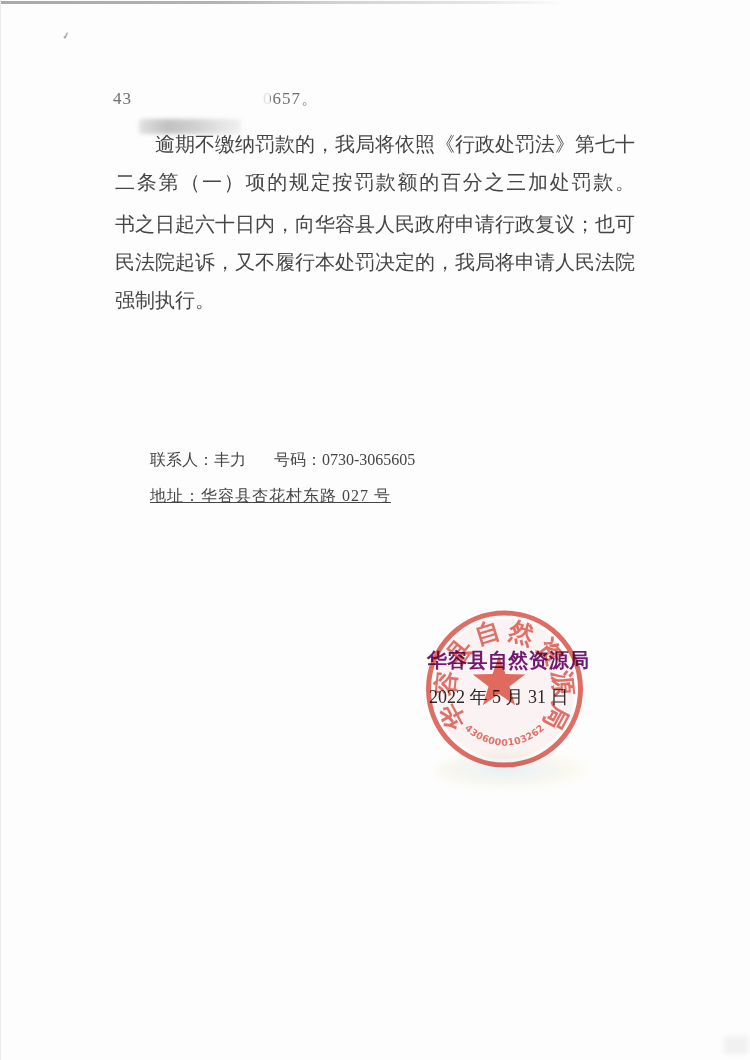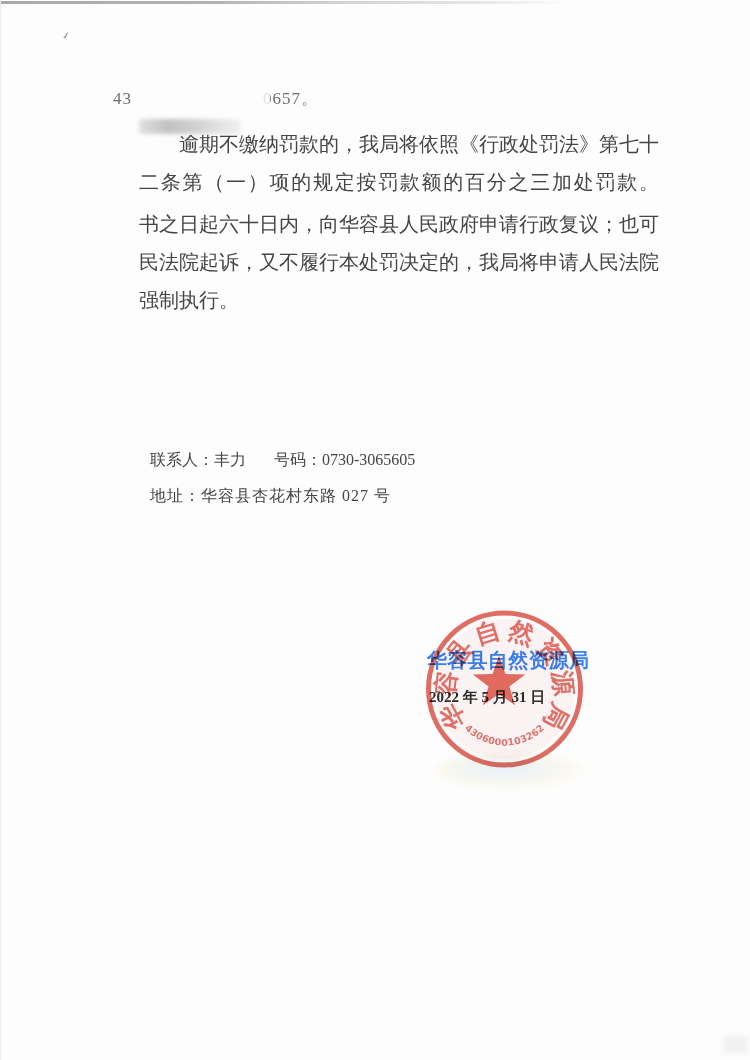--- a/index.html
+++ b/index.html
@@ -34,42 +34,42 @@
     filter:blur(2.2px);opacity:.62;
   }
   
   .scan-text{color:#454545;filter:blur(.25px);}
   .truncated-line{
     position:absolute;left:113px;top:84px;height:30px;line-height:30px;
     font-size:17px;color:#6f6f6f;letter-spacing:1px;filter:blur(.3px);
   }
   .frag-right{position:absolute;left:150px;top:0;}
   .eraser{position:absolute;left:148px;top:3px;width:9px;height:25px;background:#fdfdfd;opacity:.8;}
-  .para{position:absolute;left:115px;width:520px;margin-left:24px;}
+  .para{position:absolute;left:115px;width:520px;}
   .bodyline{
     font-size:20px;line-height:38px;height:38px;white-space:nowrap;
     text-justify:inter-character;
   }
   .bodyline.fill{text-align:justify;text-align-last:justify;white-space:normal;}
   .bodyline.indent{text-indent:40px;}
   .info-line{
     position:absolute;left:150px;height:38px;line-height:38px;font-size:16px;
     white-space:nowrap;
   }
   .phone-part{margin-left:28px;}
   .addr-line{letter-spacing:1px;}
   
   .sig-agency{
     position:absolute;left:427px;top:646px;width:162px;height:28px;line-height:28px;
-    font-size:20px;font-weight:600;color:#3b82f6;
+    font-size:20px;font-weight:600;color:#701a75;
     text-align:justify;text-align-last:justify;filter:blur(.2px);
   }
   .sig-date{
     position:absolute;left:429px;top:683px;height:28px;line-height:28px;
-    font-size:15px;font-weight:700;color:#2b2b2b;white-space:nowrap;filter:blur(.2px);
+    font-size:18px;font-weight:400;color:#2b2b2b;white-space:nowrap;filter:blur(.2px);
   }
   
   .seal-svg{
     position:absolute;left:395px;top:580px;width:220px;height:200px;
     mix-blend-mode:multiply;opacity:.92;
   }
   .seal-char{
     font-family:"Liberation Serif","DejaVu Serif",serif;
     font-size:25px;font-weight:700;
     text-anchor:middle;dominant-baseline:middle;
@@ -106,21 +106,21 @@
   <div class="para scan-text" style="top:205px;">
     <div class="bodyline fill">书之日起六十日内，向华容县人民政府申请行政复议；也可</div>
     <div class="bodyline fill">民法院起诉，又不履行本处罚决定的，我局将申请人民法院</div>
     <div class="bodyline">强制执行。</div>
   </div>
 
   <div class="info-line scan-text" style="top:441px;">
     <span>联系人：</span><span>丰力</span><span class="phone-part">号码：</span><span>0730-3065605</span>
   </div>
 
-  <div class="info-line addr-line scan-text" style="top:477px;">
+  <div class="info-line addr-line scan-text" style="top:477px;text-decoration:underline;">
     <span>地址：</span><span>华容县杏花村东路 027 号</span>
   </div>
 
   <div class="sig-agency">华容县自然资源局</div>
   <div class="sig-date">2022 年 5 月 31 日</div>
 
   <div class="seal-smudge"></div>
 
   <svg class="seal-svg" viewBox="0 0 220 200">
     <defs>

